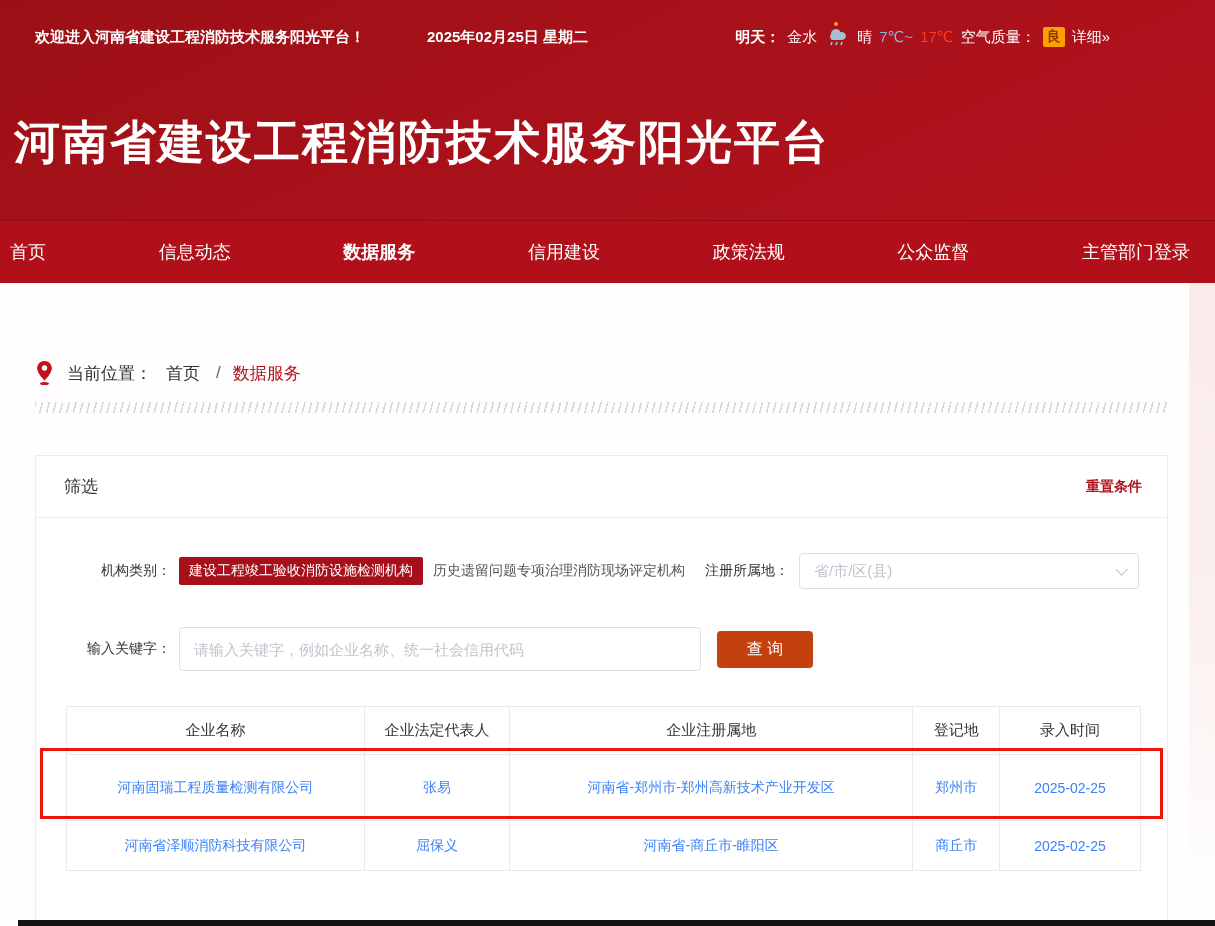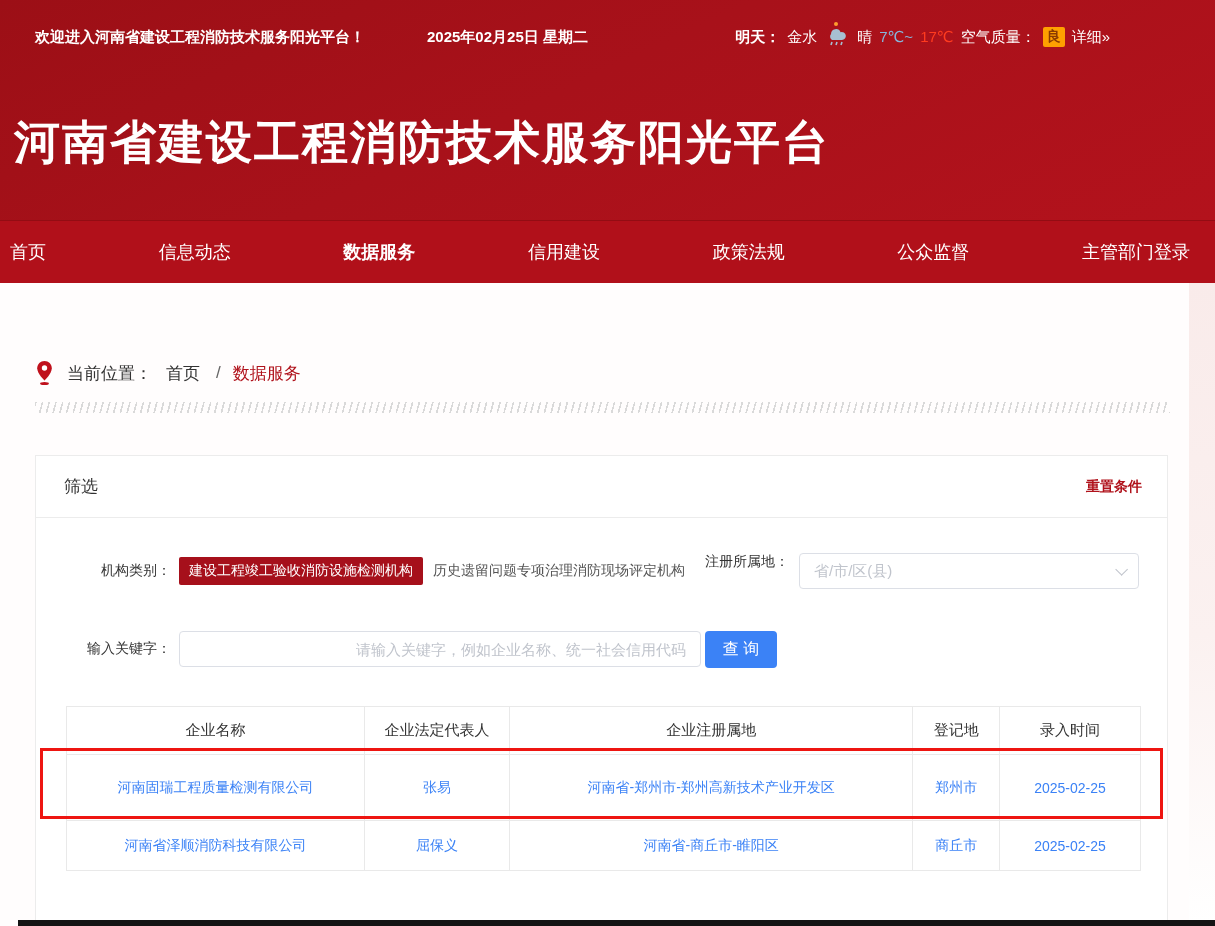--- a/index.html
+++ b/index.html
@@ -70,41 +70,40 @@
   .reset-link { font-size:14px; color:#b0121b; font-weight:bold; cursor:pointer; }
   .filter-row { display:flex; align-items:center; padding-left:28px; }
   .row-category { margin-top:35px; height:36px; }
   .row-keyword { margin-top:42px; height:36px; }
   .f-label { width:107px; text-align:right; font-size:14px; color:#333; flex:none; }
   .cat-tab-selected {
     margin-left:8px; background:#a6101b; color:#fff; font-size:14px;
     padding:5px 10px; border-radius:2px; cursor:pointer; white-space:nowrap;
   }
   .cat-tab { margin-left:10px; color:#555; font-size:14px; cursor:pointer; white-space:nowrap; }
-  .region-group { margin-left:auto; display:flex; padding-right:28px; }
+  .region-group { margin-left:auto; display:flex; align-items:center; padding-right:28px; }
   .region-group .f-label { width:auto; }
   .select-box {
     margin-left:10px; width:340px; height:36px; border:1px solid #dcdfe6;
     border-radius:4px; display:flex; align-items:center; padding:0 14px;
     font-size:15px; color:#c0c4cc; background:#fff; cursor:pointer;
   }
   .select-box .chevron {
     margin-left:auto; width:9px; height:9px;
     border-right:1.6px solid #c0c4cc; border-bottom:1.6px solid #c0c4cc;
     transform:rotate(45deg) translateY(-3px);
   }
   .keyword-input {
-    margin-left:8px; width:522px; height:36px; border:1px solid #dcdfe6;
+    margin-left:8px; width:522px; height:44px; border:1px solid #dcdfe6;
     border-radius:4px; padding:0 14px; font-size:15px; color:#333; outline:none;
     font-family:inherit;
-    text-align:right;
   }
   .keyword-input::placeholder { color:#c0c4cc; }
   .search-btn {
-    margin-left:4px; width:72px; height:37px; background:#3b82f6; color:#fff;
+    margin-left:16px; width:96px; height:37px; background:#c2410c; color:#fff;
     border:none; border-radius:4px; font-size:16px; cursor:pointer;
     font-family:inherit; white-space:nowrap;
   }
   
   .data-table {
     margin:39px 0 0 30px; width:1075px; border-collapse:collapse;
     font-size:14px; table-layout:fixed;
   }
   .data-table th, .data-table td {
     border:1px solid #e9e9e9; text-align:center; font-weight:normal;

